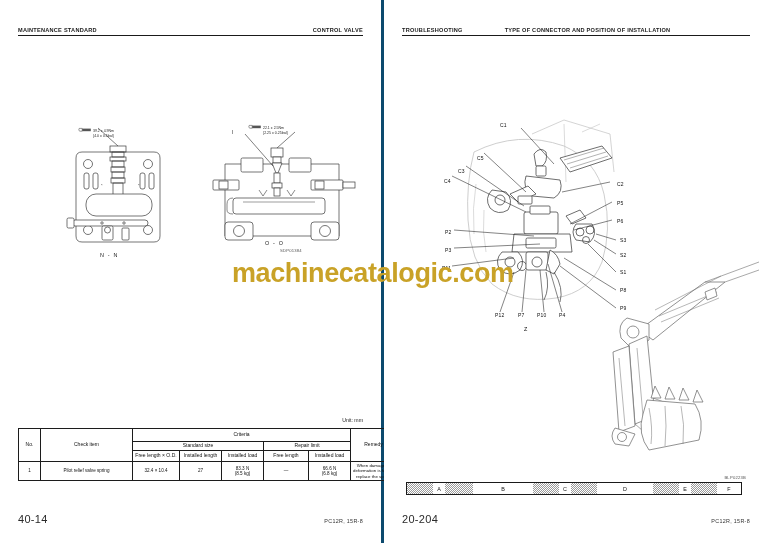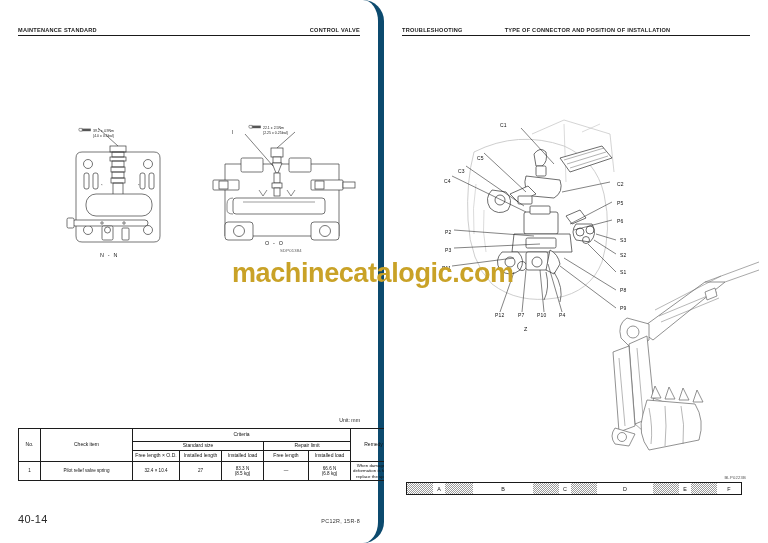--- a/index.html
+++ b/index.html
@@ -20,21 +20,21 @@
     inset: 0;
     display: flex;
   }
   .page {
     position: relative;
     width: 384px;
     height: 543px;
     background: #fff;
     box-sizing: border-box;
   }
-  .page-left  { border-right: 6px solid #0c4a6e; border-radius: 21px; }
+  .page-left  { border-right: 3px solid #0c4a6e; }
 
   
   .hdr {
     position: absolute;
     left: 18px;
     right: 18px;
     top: 22px;
     height: 13px;
     border-bottom: 1.6px solid #1a1a1a;
     display: flex;
@@ -551,17 +551,21 @@
       <div class="seg hatch" style="width:26px"></div>
       <div class="seg" style="width:12px">C</div>
       <div class="seg hatch" style="width:26px"></div>
       <div class="seg" style="width:56px">D</div>
       <div class="seg hatch" style="width:26px"></div>
       <div class="seg" style="width:12px">E</div>
       <div class="seg hatch" style="width:26px"></div>
       <div class="seg" style="flex:1">F</div>
     </div>
 
+    <div class="ftr">
+      <span class="pg-num">20-204</span>
+      <span class="model">PC12R, 15R-8</span>
+    </div>
   </div>
 
 </div>
 
 <div class="watermark">machinecatalogic.com</div>
 
 </body></html>

